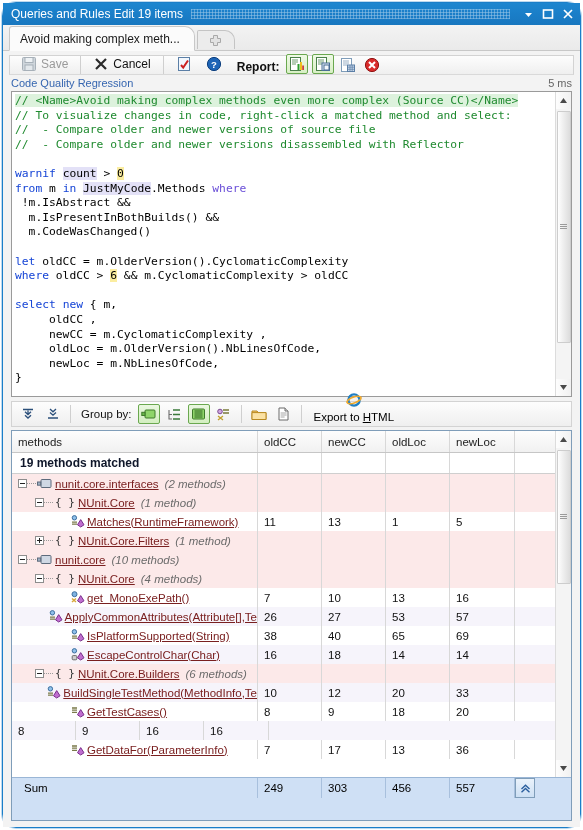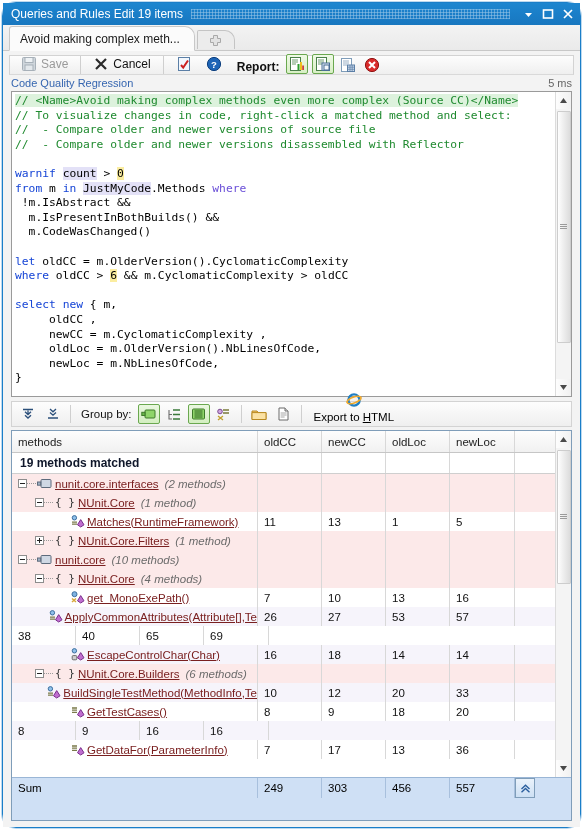--- a/index.html
+++ b/index.html
@@ -290,21 +290,21 @@
 
   
   .gsum {
     flex: 0 0 auto;
     display: flex;
     height: 21px;
     background: #cfe0f5;
     border-top: 1px solid #9ab6d6;
     font-size: 11.5px;
   }
-  .gsum .c-name { display:flex; align-items:center; padding-left: 6px; border-right: 1px solid #a8c0dd; }
+  .gsum .c-name { display:flex; align-items:center; padding-left: 12px; border-right: 1px solid #a8c0dd; }
   .gsum .c-num-cell { display:flex; align-items:center; padding-left: 6px; border-right: 1px solid #a8c0dd; }
   .gsum .upbtn { width: 20px; display:flex;align-items:center;justify-content:center;
      background: linear-gradient(to bottom,#eaf2fb,#cde0f4); border:1px solid #7f9db9; }
   #gridfoot { flex: 0 0 22px; background: #cfe0f5; }
 </style>
 </head>
 <body>
 
 <div id="window">
 
@@ -631,20 +631,30 @@
                     <path d="M6.5 9.8 L9.7 4.6 L13 9.8 L9.7 12 Z" fill="#c06fd0" stroke="#7a2f8c"></path>
                   </svg>
                   <span class="link-m">ApplyCommonAttributes(Attribute[],Te</span>
                 </div>
                 <div class="c-num-cell" style="width: 64px;">26</div>
                 <div class="c-num-cell" style="width: 64px;">27</div>
                 <div class="c-num-cell" style="width: 64px;">53</div>
                 <div class="c-num-cell" style="width: 65px;">57</div>
               </div>
               <div class="grow row-odd">
+                <div class="c-name" style="width: 246px;">
+                  <span class="tree-indent" style="width: 38px;"></span>
+                  <span style="display: inline-block; width: 19px; flex: 0 0 19px;"></span>
+                  <svg width="14" height="13" viewBox="0 0 14 13" style="flex: 0 0 14px; margin-right: 2px;">
+                    <circle cx="3.4" cy="2.8" r="2.2" fill="#8fc0ea" stroke="#3c6e9e"></circle>
+                    <path d="M1 7.2 h5 M1 9.2 h5" stroke="#7a7a4a" stroke-width="1.2"></path>
+                    <path d="M6.5 9.8 L9.7 4.6 L13 9.8 L9.7 12 Z" fill="#c06fd0" stroke="#7a2f8c"></path>
+                  </svg>
+                  <span class="link-m">IsPlatformSupported(String)</span>
+                </div>
                 <div class="c-num-cell" style="width: 64px;">38</div>
                 <div class="c-num-cell" style="width: 64px;">40</div>
                 <div class="c-num-cell" style="width: 64px;">65</div>
                 <div class="c-num-cell" style="width: 65px;">69</div>
               </div>
               <div class="grow row-even">
                 <div class="c-name" style="width: 246px;">
                   <span class="tree-indent" style="width: 38px;"></span>
                   <span style="display: inline-block; width: 19px; flex: 0 0 19px;"></span>
                   <svg width="14" height="13" viewBox="0 0 14 13" style="flex: 0 0 14px; margin-right: 2px;">

